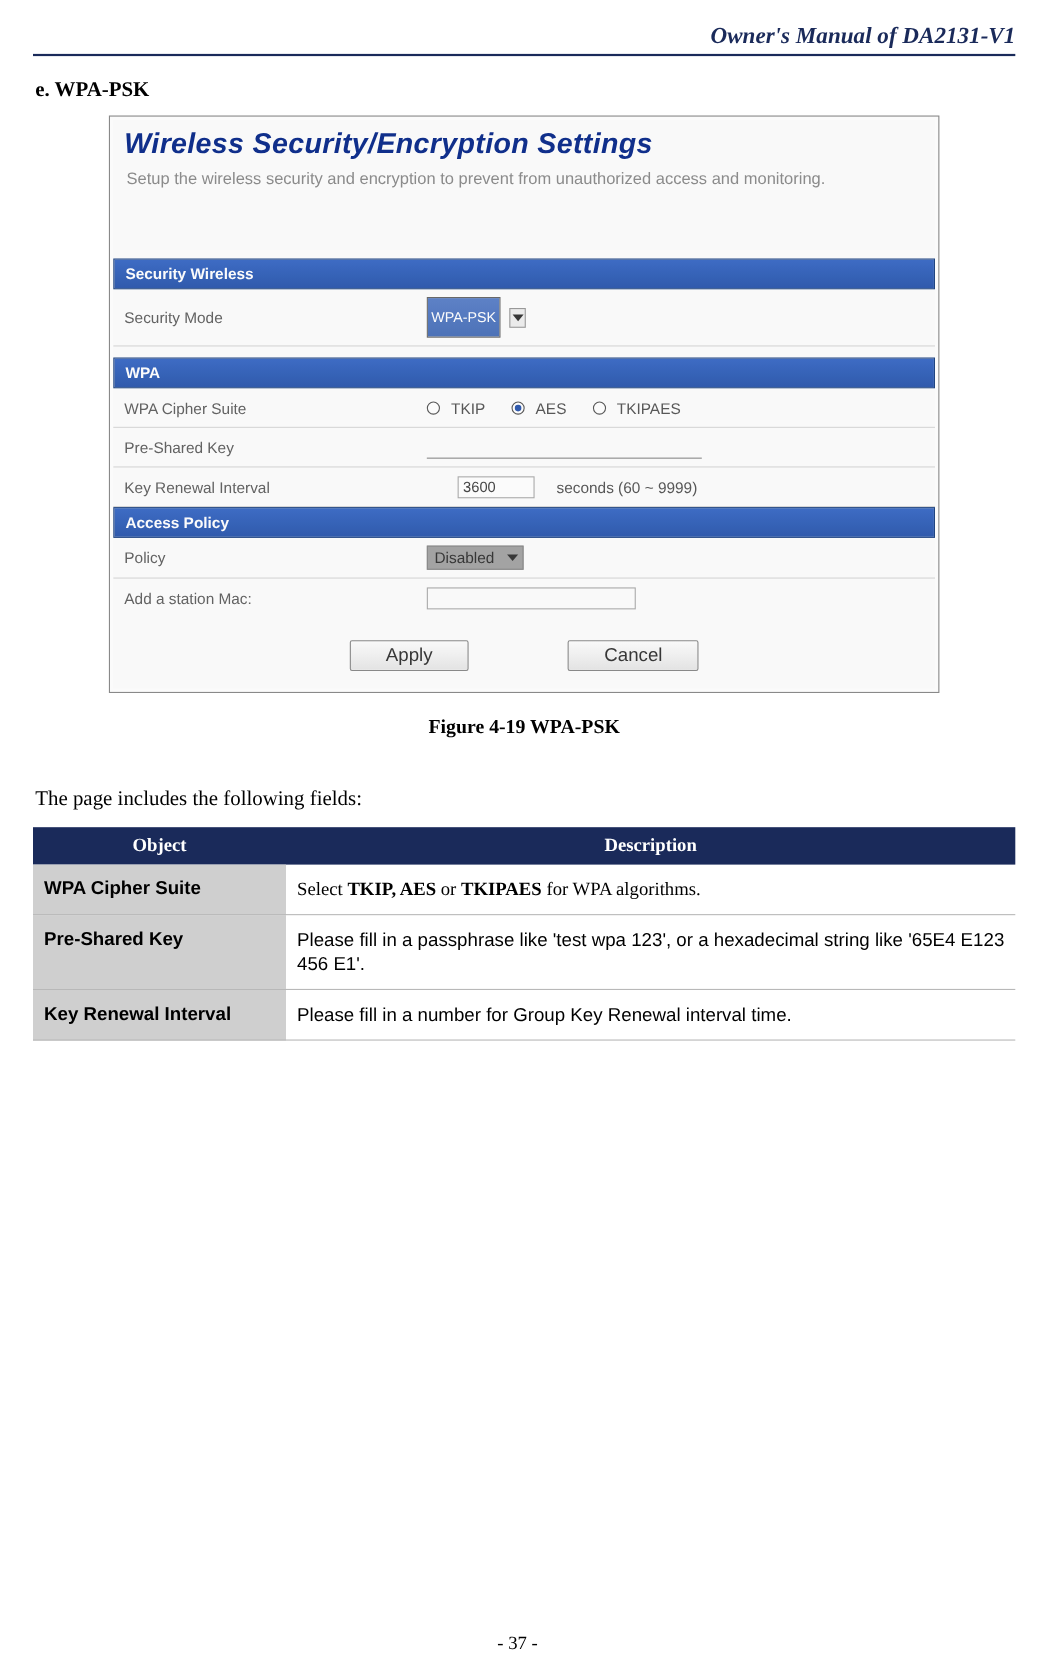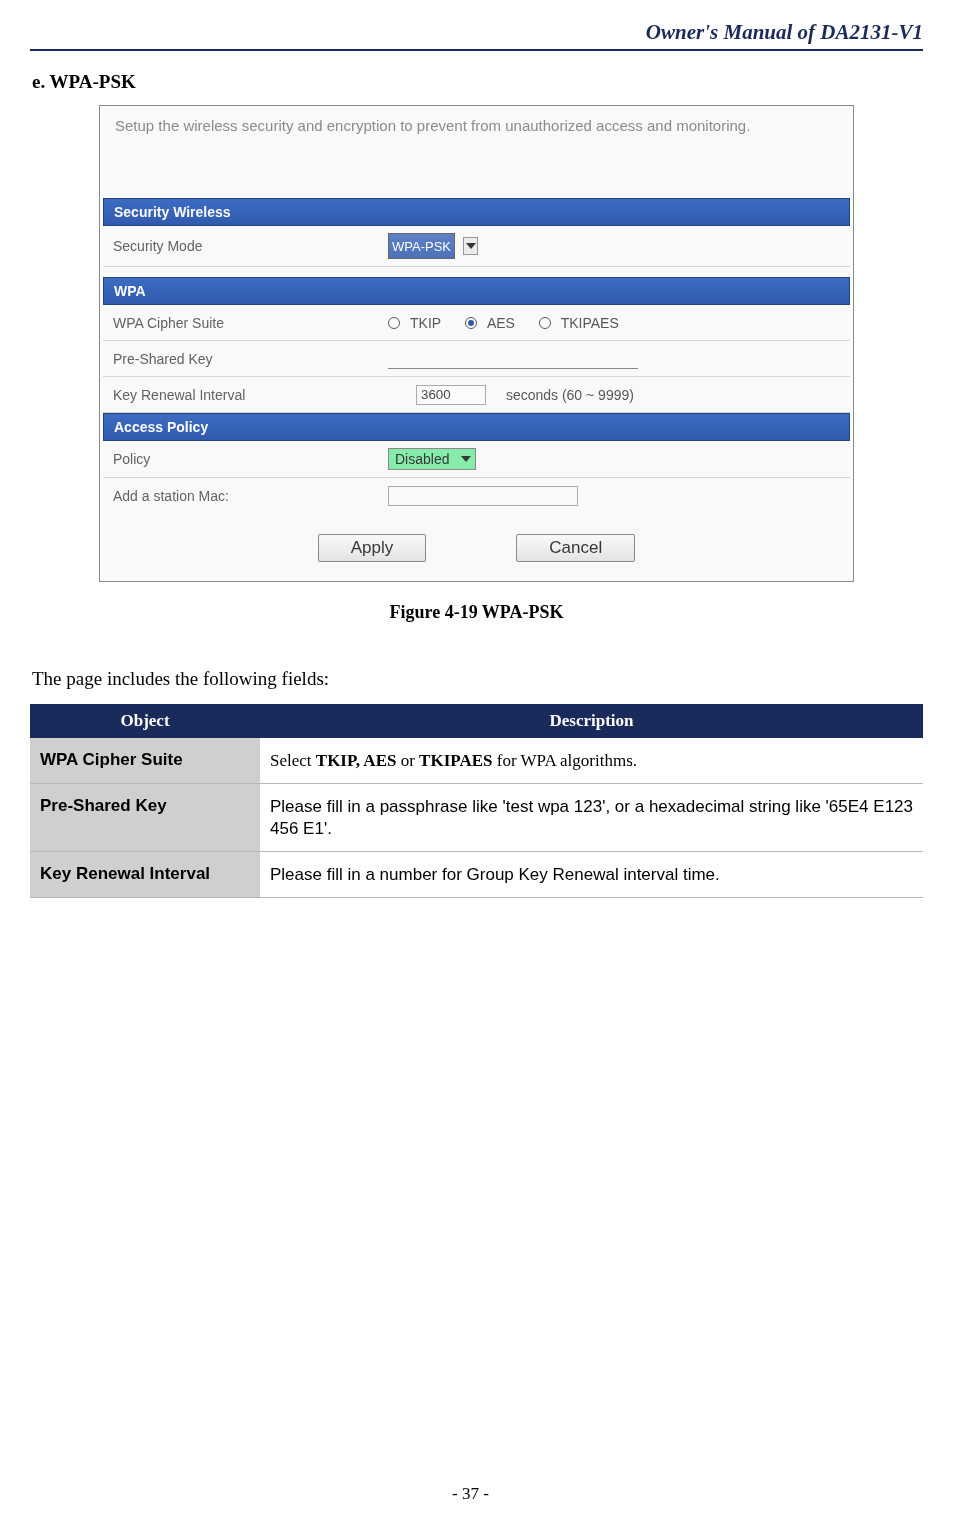--- a/index.html
+++ b/index.html
@@ -85,31 +85,31 @@
       flex: 1;
       display: flex;
       align-items: center;
       gap: 8px;
       color: #555;
     }
     .ss-select {
       border: 1px solid #666;
       background: linear-gradient(#5a80c8,#4a70b8);
       color: #fff;
-      height: 26px;
+      height: 37px;
       padding: 1px 3px;
       display: inline-flex;
       align-items: center;
       gap: 40px;
       font-size: 13px;
       font-family: Arial, sans-serif;
     }
     .ss-select-plain {
       border: 1px solid #888;
-      background: #86efac;
+      background: #a3a3a3;
       height: 22px;
       padding: 1px 4px 1px 6px;
       display: inline-flex;
       align-items: center;
       gap: 12px;
       font-size: 14px;
       color: #333;
     }
     .caret {
       width: 0; height: 0;
@@ -212,20 +212,21 @@
   </style>
 </head>
 <body>
 
 <div class="header-title">Owner's Manual of DA2131-V1</div>
 
 <div class="section-heading">e. WPA-PSK</div>
 
 <div class="screenshot">
   <div class="ss-inner">
+    <div class="ss-title">Wireless Security/Encryption Settings</div>
     <div class="ss-desc">Setup the wireless security and encryption to prevent from unauthorized access and monitoring.</div>
     <div class="spacer"></div>
 
     <div class="section-bar">Security Wireless</div>
     <div class="ss-row">
       <div class="label">Security Mode</div>
       <div class="value">
         <span class="ss-select">
           <span>WPA-PSK</span>
         </span>

